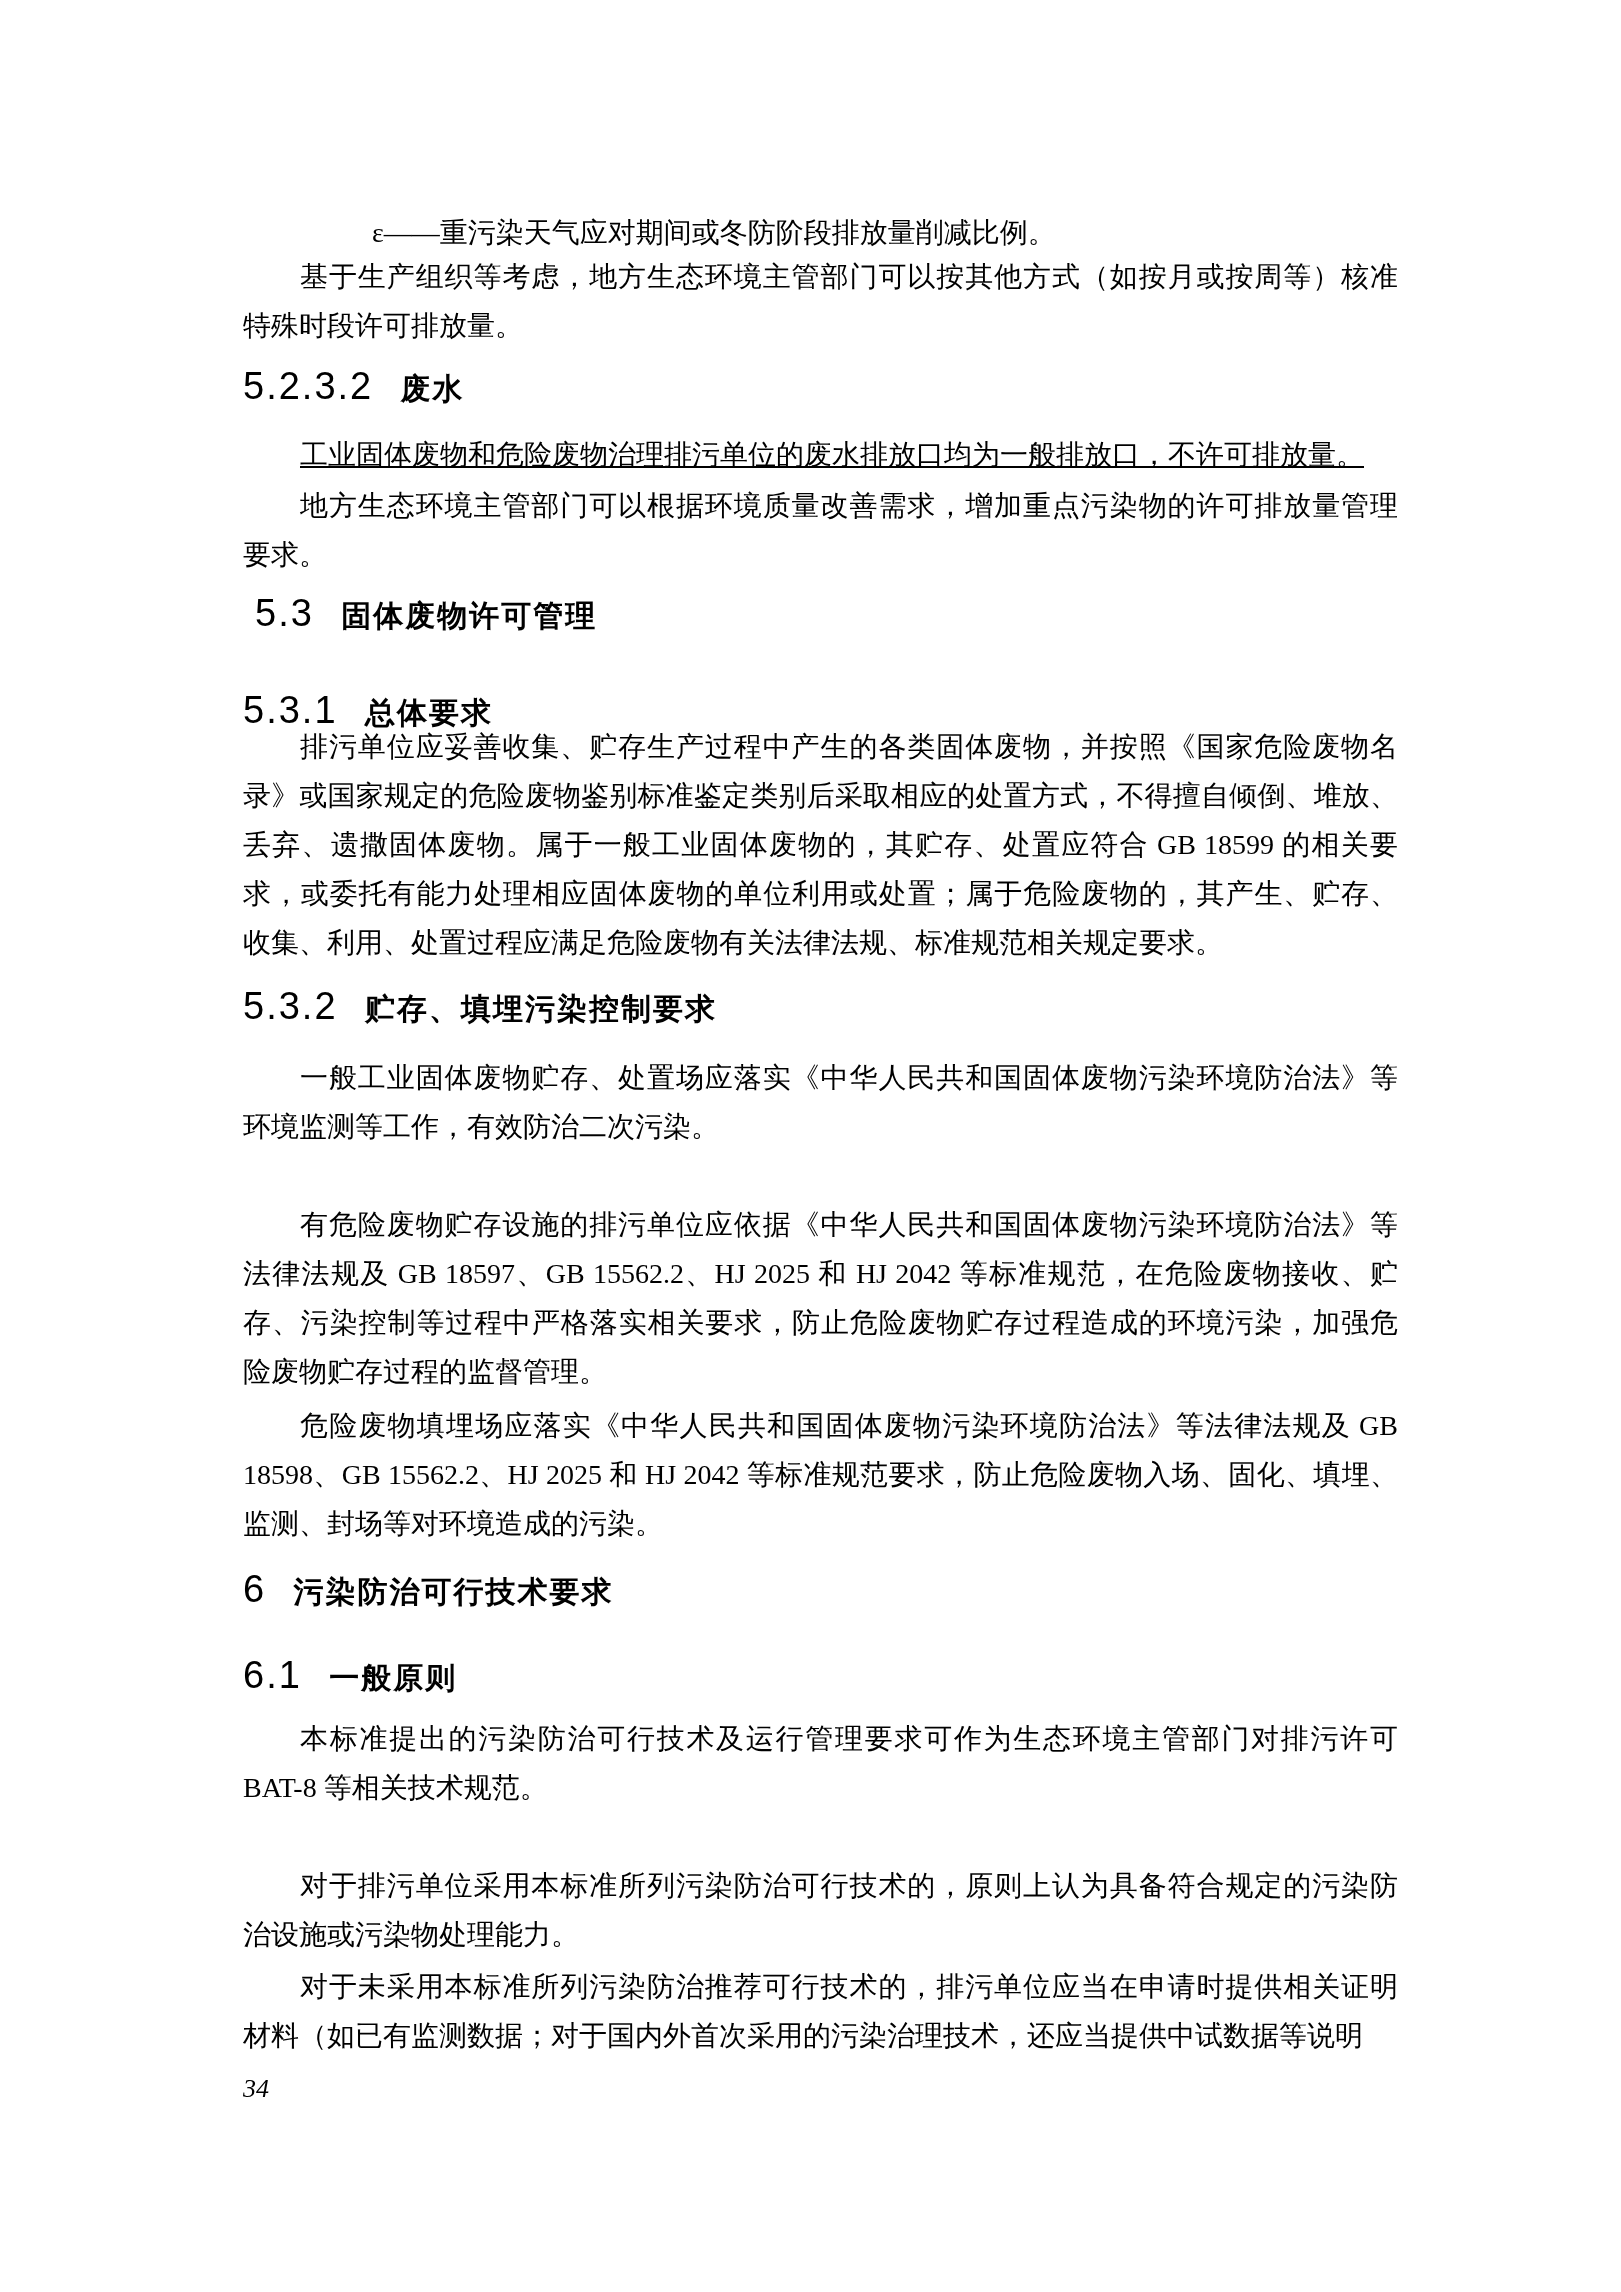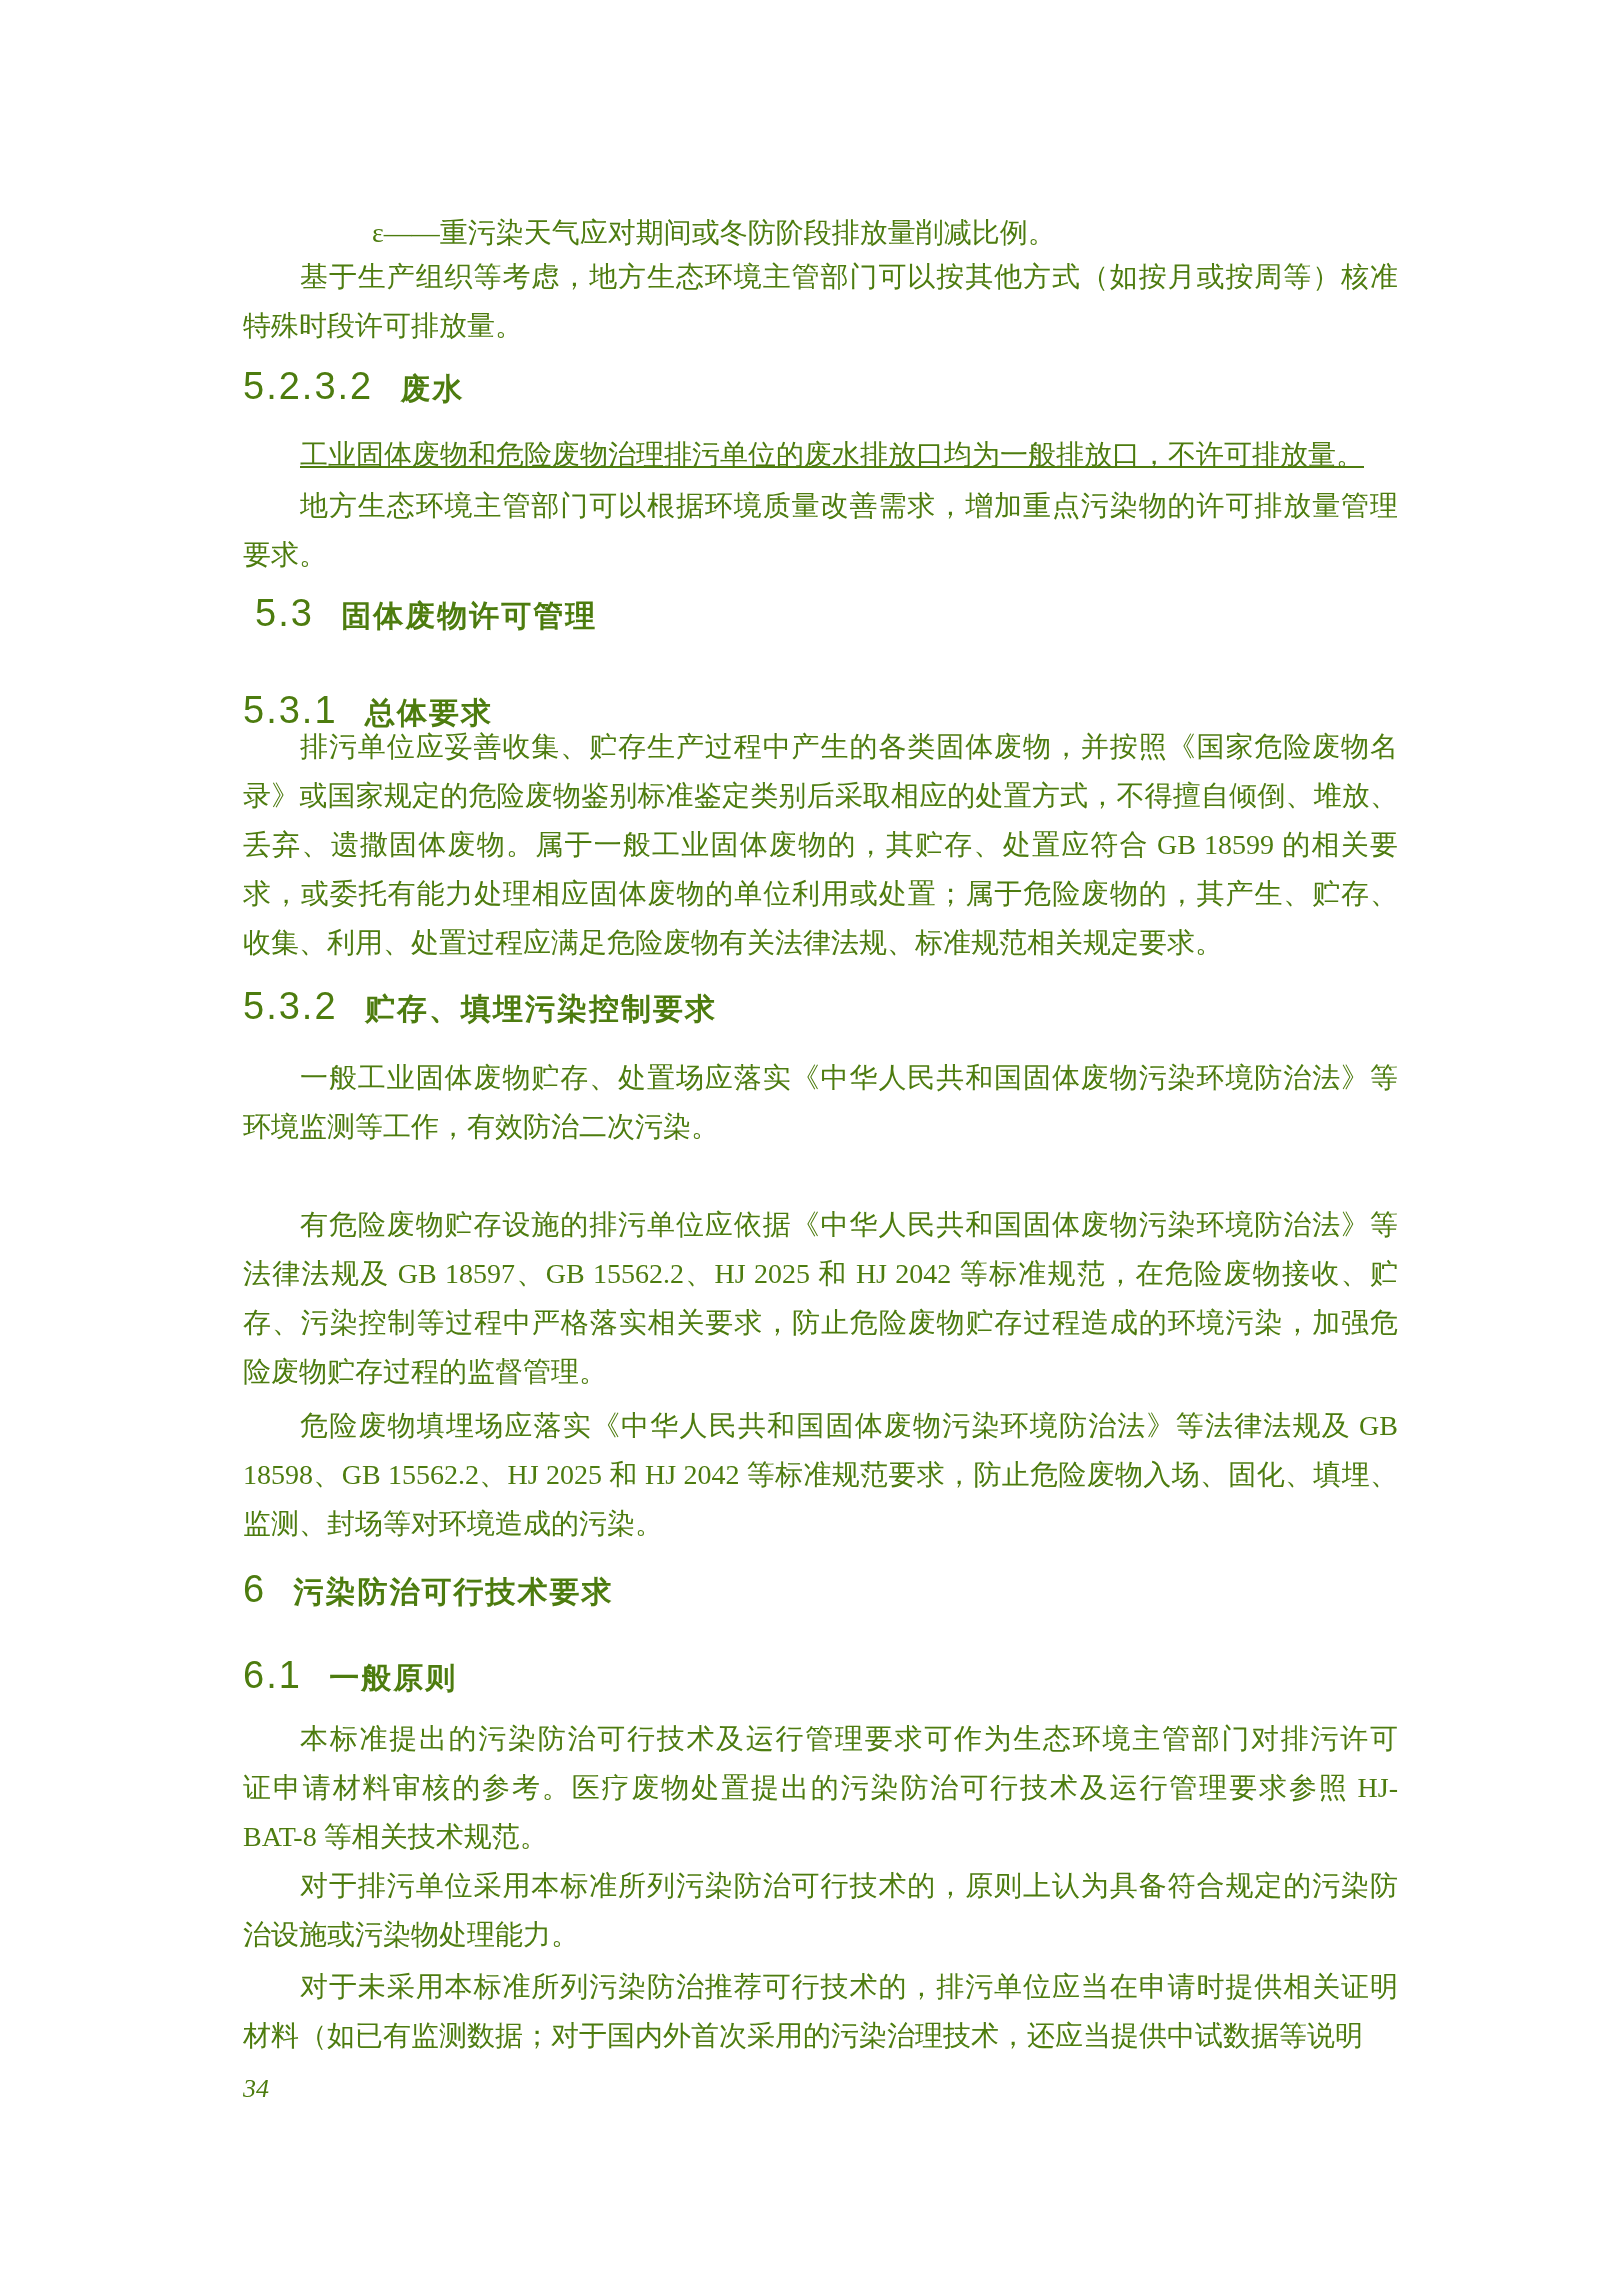--- a/index.html
+++ b/index.html
@@ -1,21 +1,21 @@
 <!DOCTYPE html>
 <html lang="zh"><head>
 <meta charset="utf-8">
 <title>Document Page</title>
 <style>
   html,body{margin:0;padding:0;background:#ffffff;}
   .page{
     position:relative;
     width:1621px;height:2293px;
     background:#ffffff;
-    color:#4d7c0f;
+    color:#000000;
     font-family:"Liberation Serif","DejaVu Serif",serif;
     overflow:hidden;
   }
   .content{
     position:absolute;
     left:243px;top:0;
     width:1155px;height:2293px;
   }
   .block{position:absolute;left:0;right:0;}
   .para .line{
@@ -106,21 +106,20 @@
       </div>
       <div class="block para" style="top: 1401px;">
         <div class="line fill first">危险废物填埋场应落实《中华人民共和国固体废物污染环境防治法》等法律法规及 GB</div>
         <div class="line fill">18598、GB 15562.2、HJ 2025 和 HJ 2042 等标准规范要求，防止危险废物入场、固化、填埋、</div>
         <div class="line end">监测、封场等对环境造成的污染。</div>
       </div>
       <div class="block heading" style="top: 1568px;"><span class="h-num">6</span><span class="h-title">污染防治可行技术要求</span></div>
       <div class="block heading" style="top: 1654px;"><span class="h-num">6.1</span><span class="h-title">一般原则</span></div>
       <div class="block para" style="top: 1714px;">
         <div class="line fill first">本标准提出的污染防治可行技术及运行管理要求可作为生态环境主管部门对排污许可</div>
-        <div class="line fill">证申请材料审核的参考。医疗废物处置提出的污染防治可行技术及运行管理要求参照 HJ-</div>
         <div class="line end">BAT-8 等相关技术规范。</div>
       </div>
       <div class="block para" style="top: 1861px;">
         <div class="line fill first">对于排污单位采用本标准所列污染防治可行技术的，原则上认为具备符合规定的污染防</div>
         <div class="line end">治设施或污染物处理能力。</div>
       </div>
       <div class="block para" style="top: 1962px;">
         <div class="line fill first">对于未采用本标准所列污染防治推荐可行技术的，排污单位应当在申请时提供相关证明</div>
         <div class="line end">材料（如已有监测数据；对于国内外首次采用的污染治理技术，还应当提供中试数据等说明</div>
       </div>

